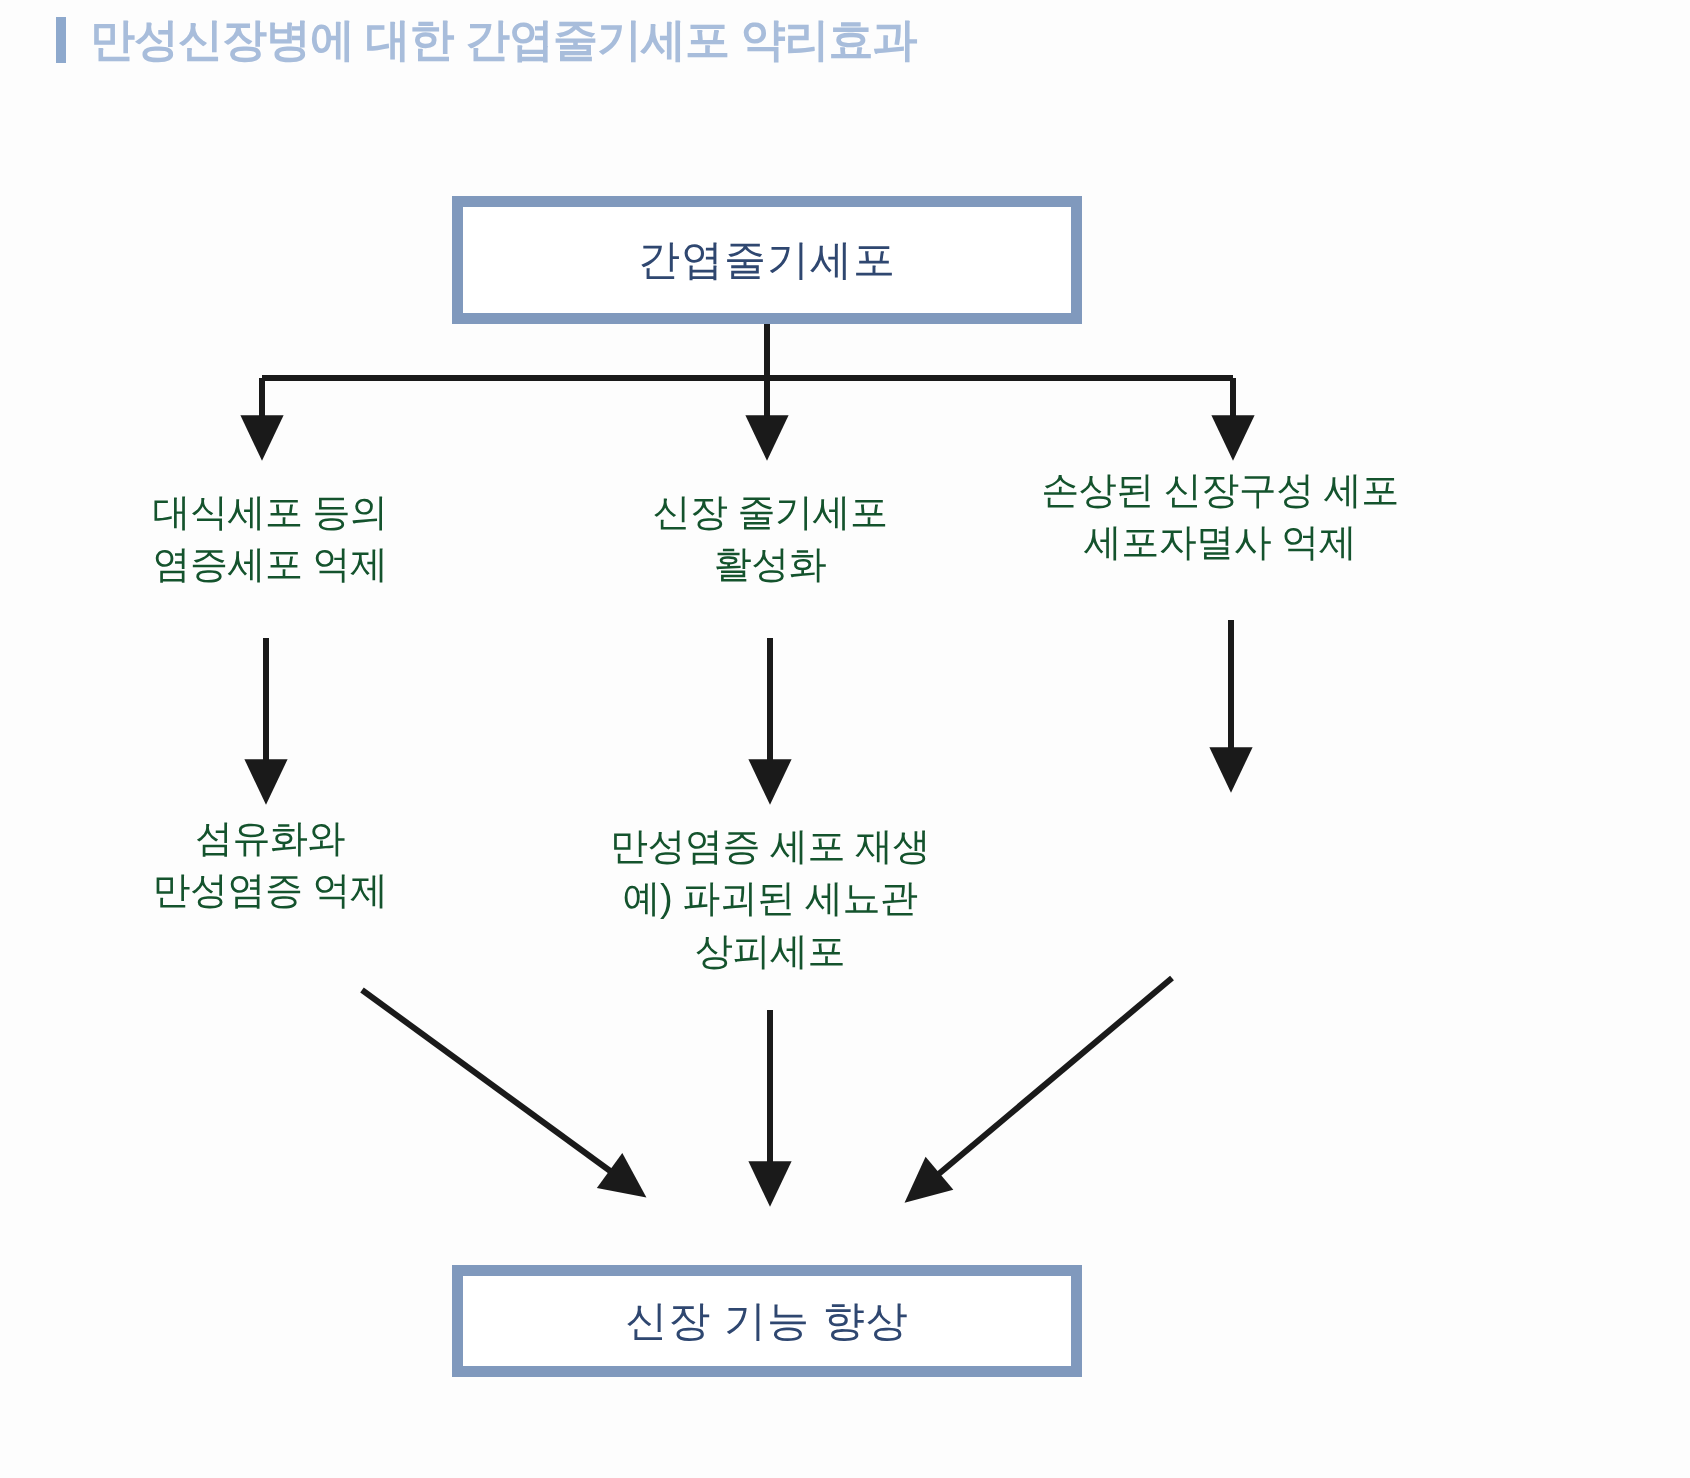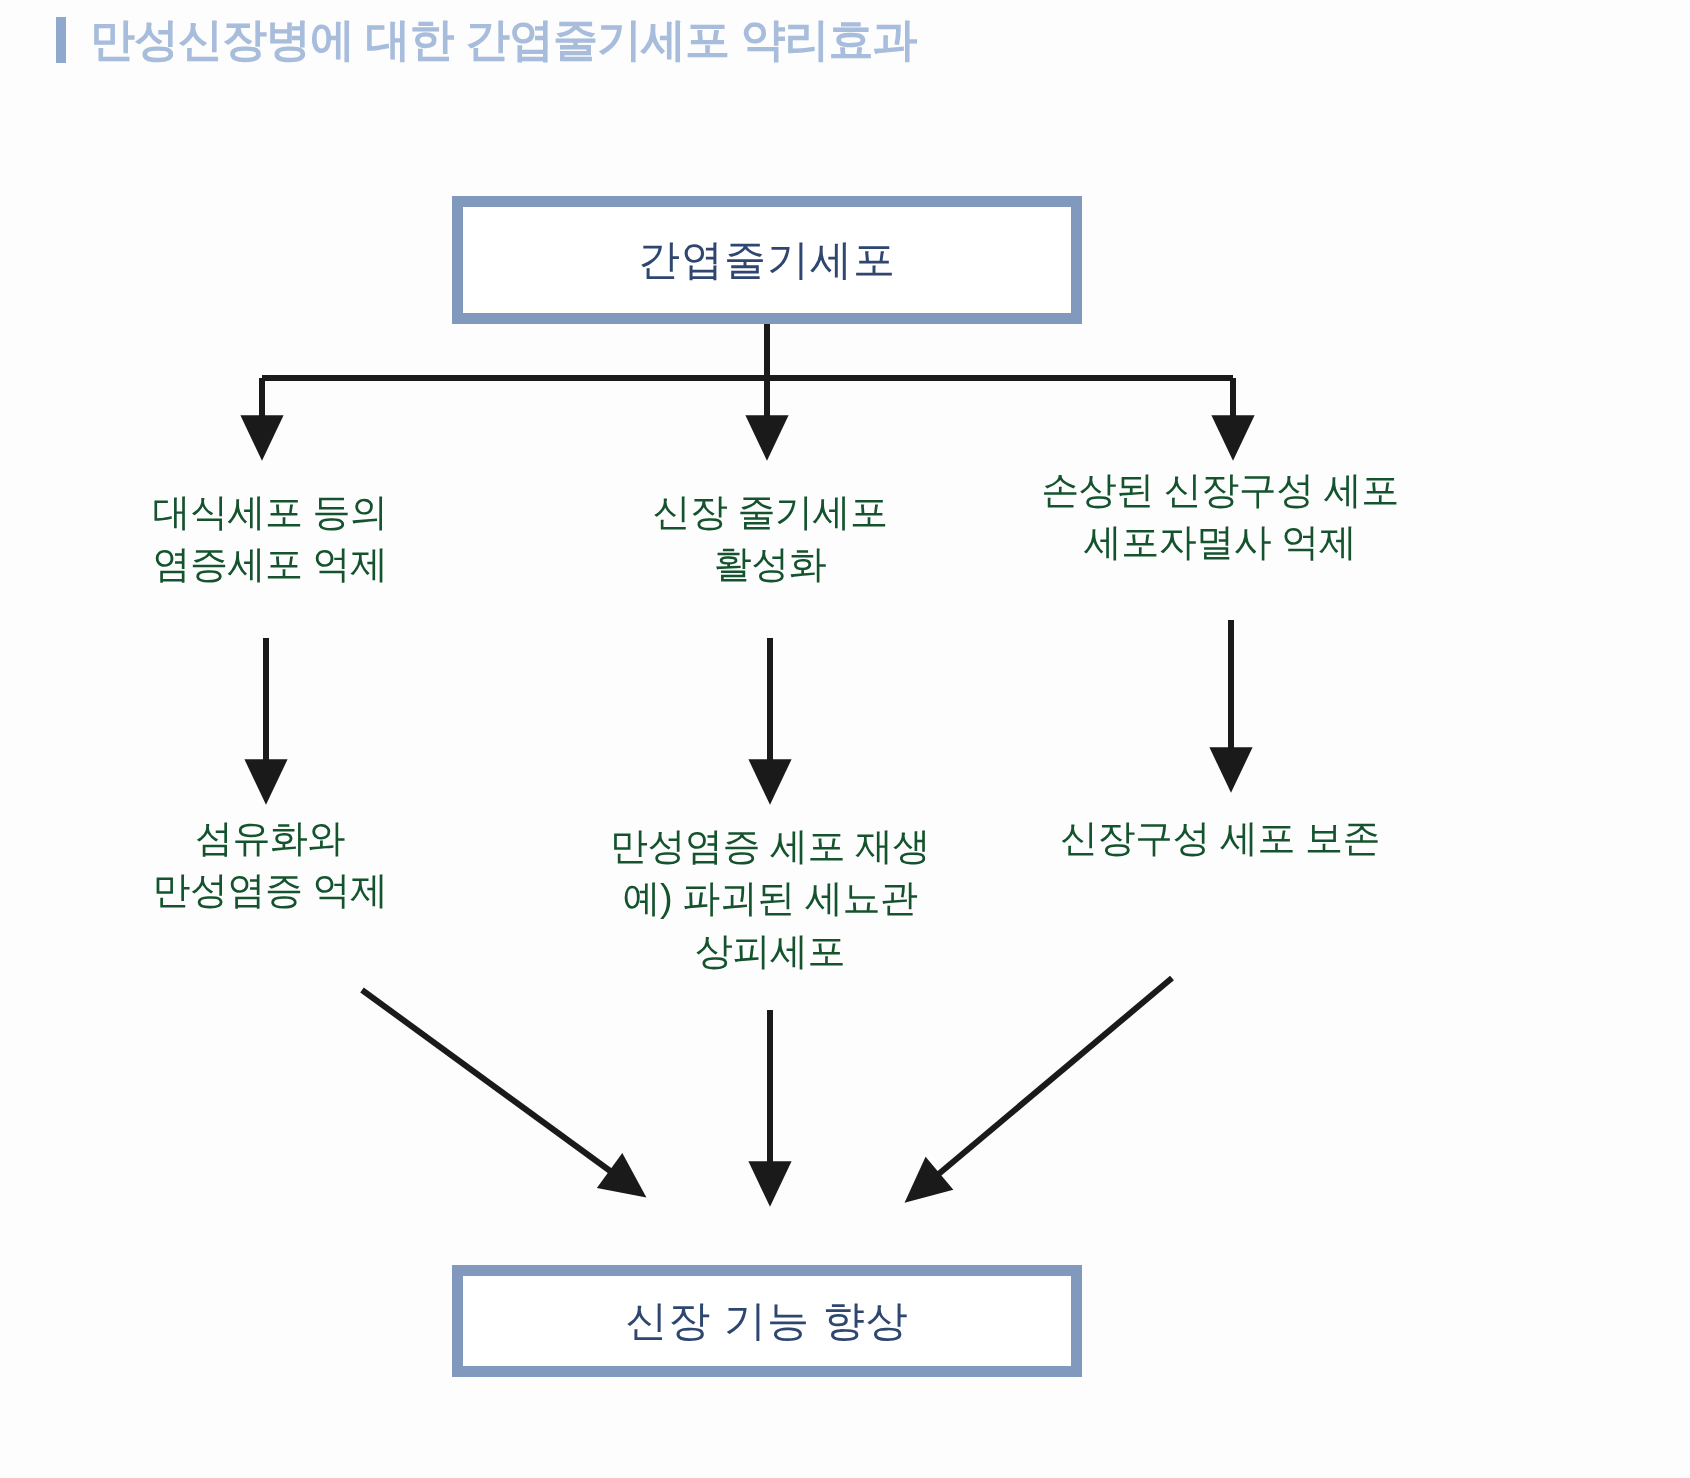--- a/index.html
+++ b/index.html
@@ -146,19 +146,18 @@
   <div class="node-text" id="node-mid-center">신장 줄기세포
 활성화</div>
   <div class="node-text" id="node-mid-right">손상된 신장구성 세포
 세포자멸사 억제</div>
 
   <div class="node-text" id="node-low-left">섬유화와
 만성염증 억제</div>
   <div class="node-text" id="node-low-center">만성염증 세포 재생
 예) 파괴된 세뇨관
 상피세포</div>
-  <div class="node-text" id="node-low-right">신장구성 세포 보존</div>
 
   <div class="flow-box" id="box-bottom">
     <span class="box-label">신장 기능 향상</span>
   </div>
 
 </div>
 
 </body></html>

